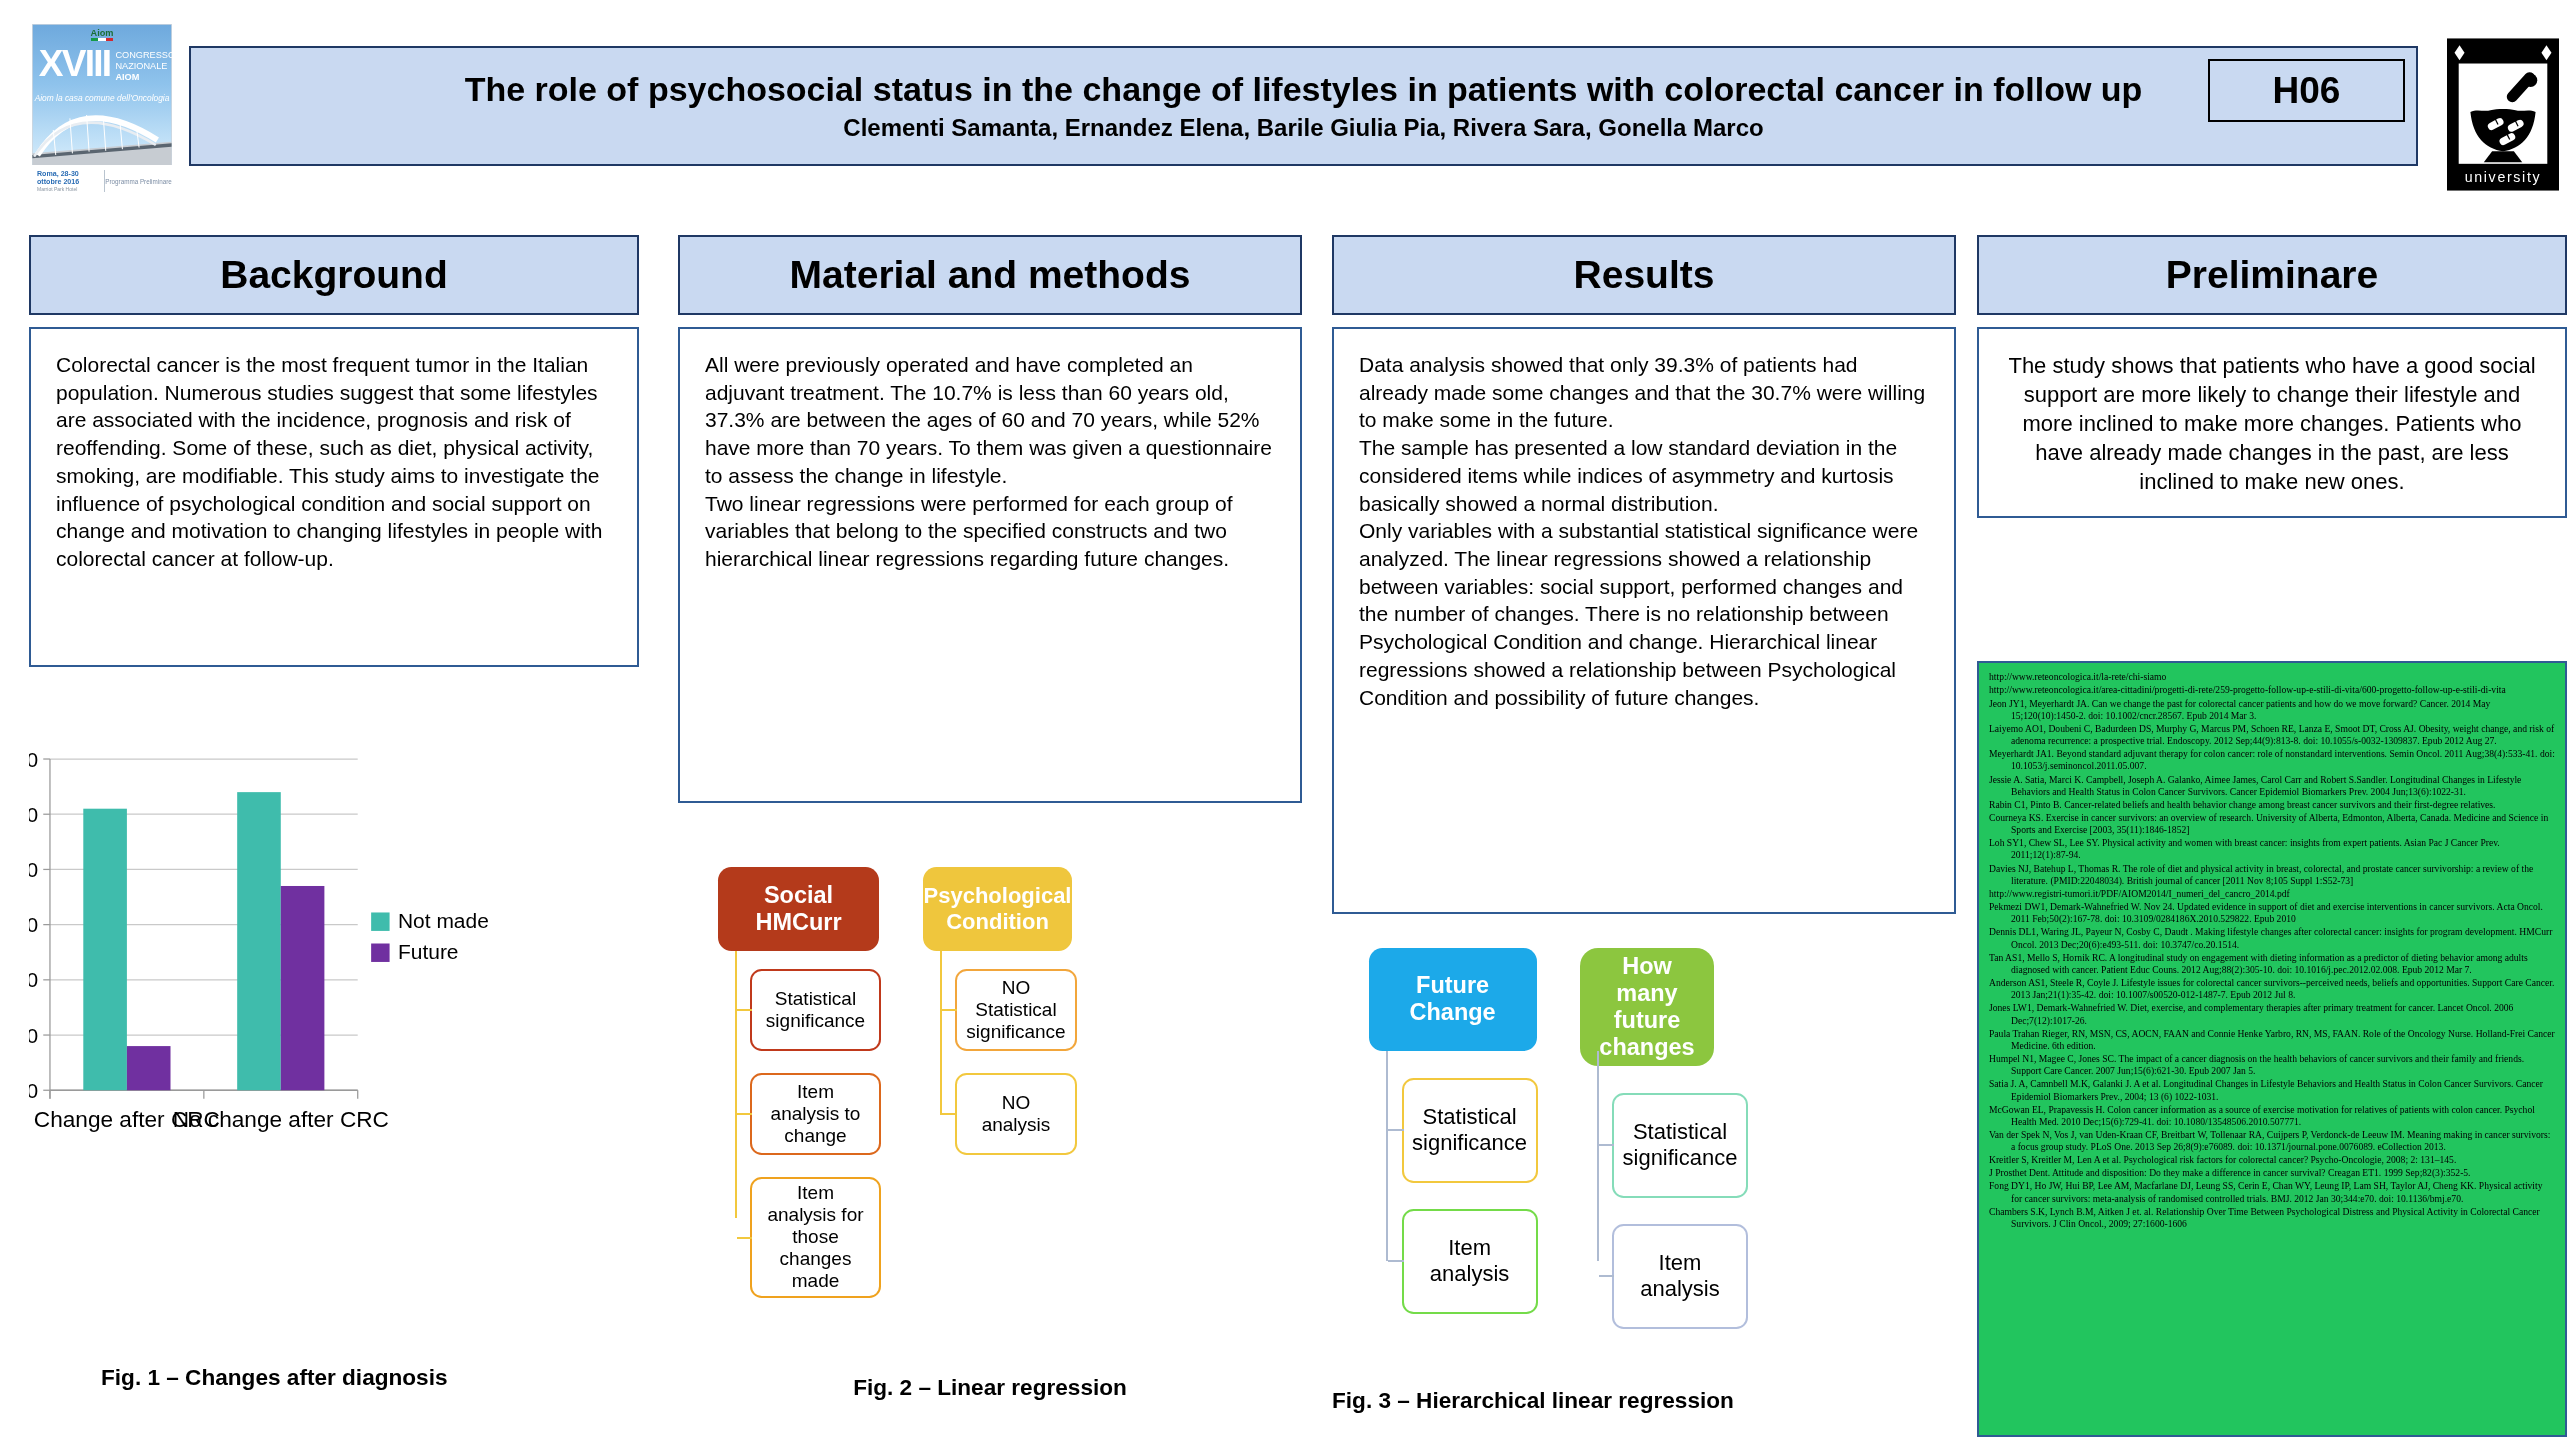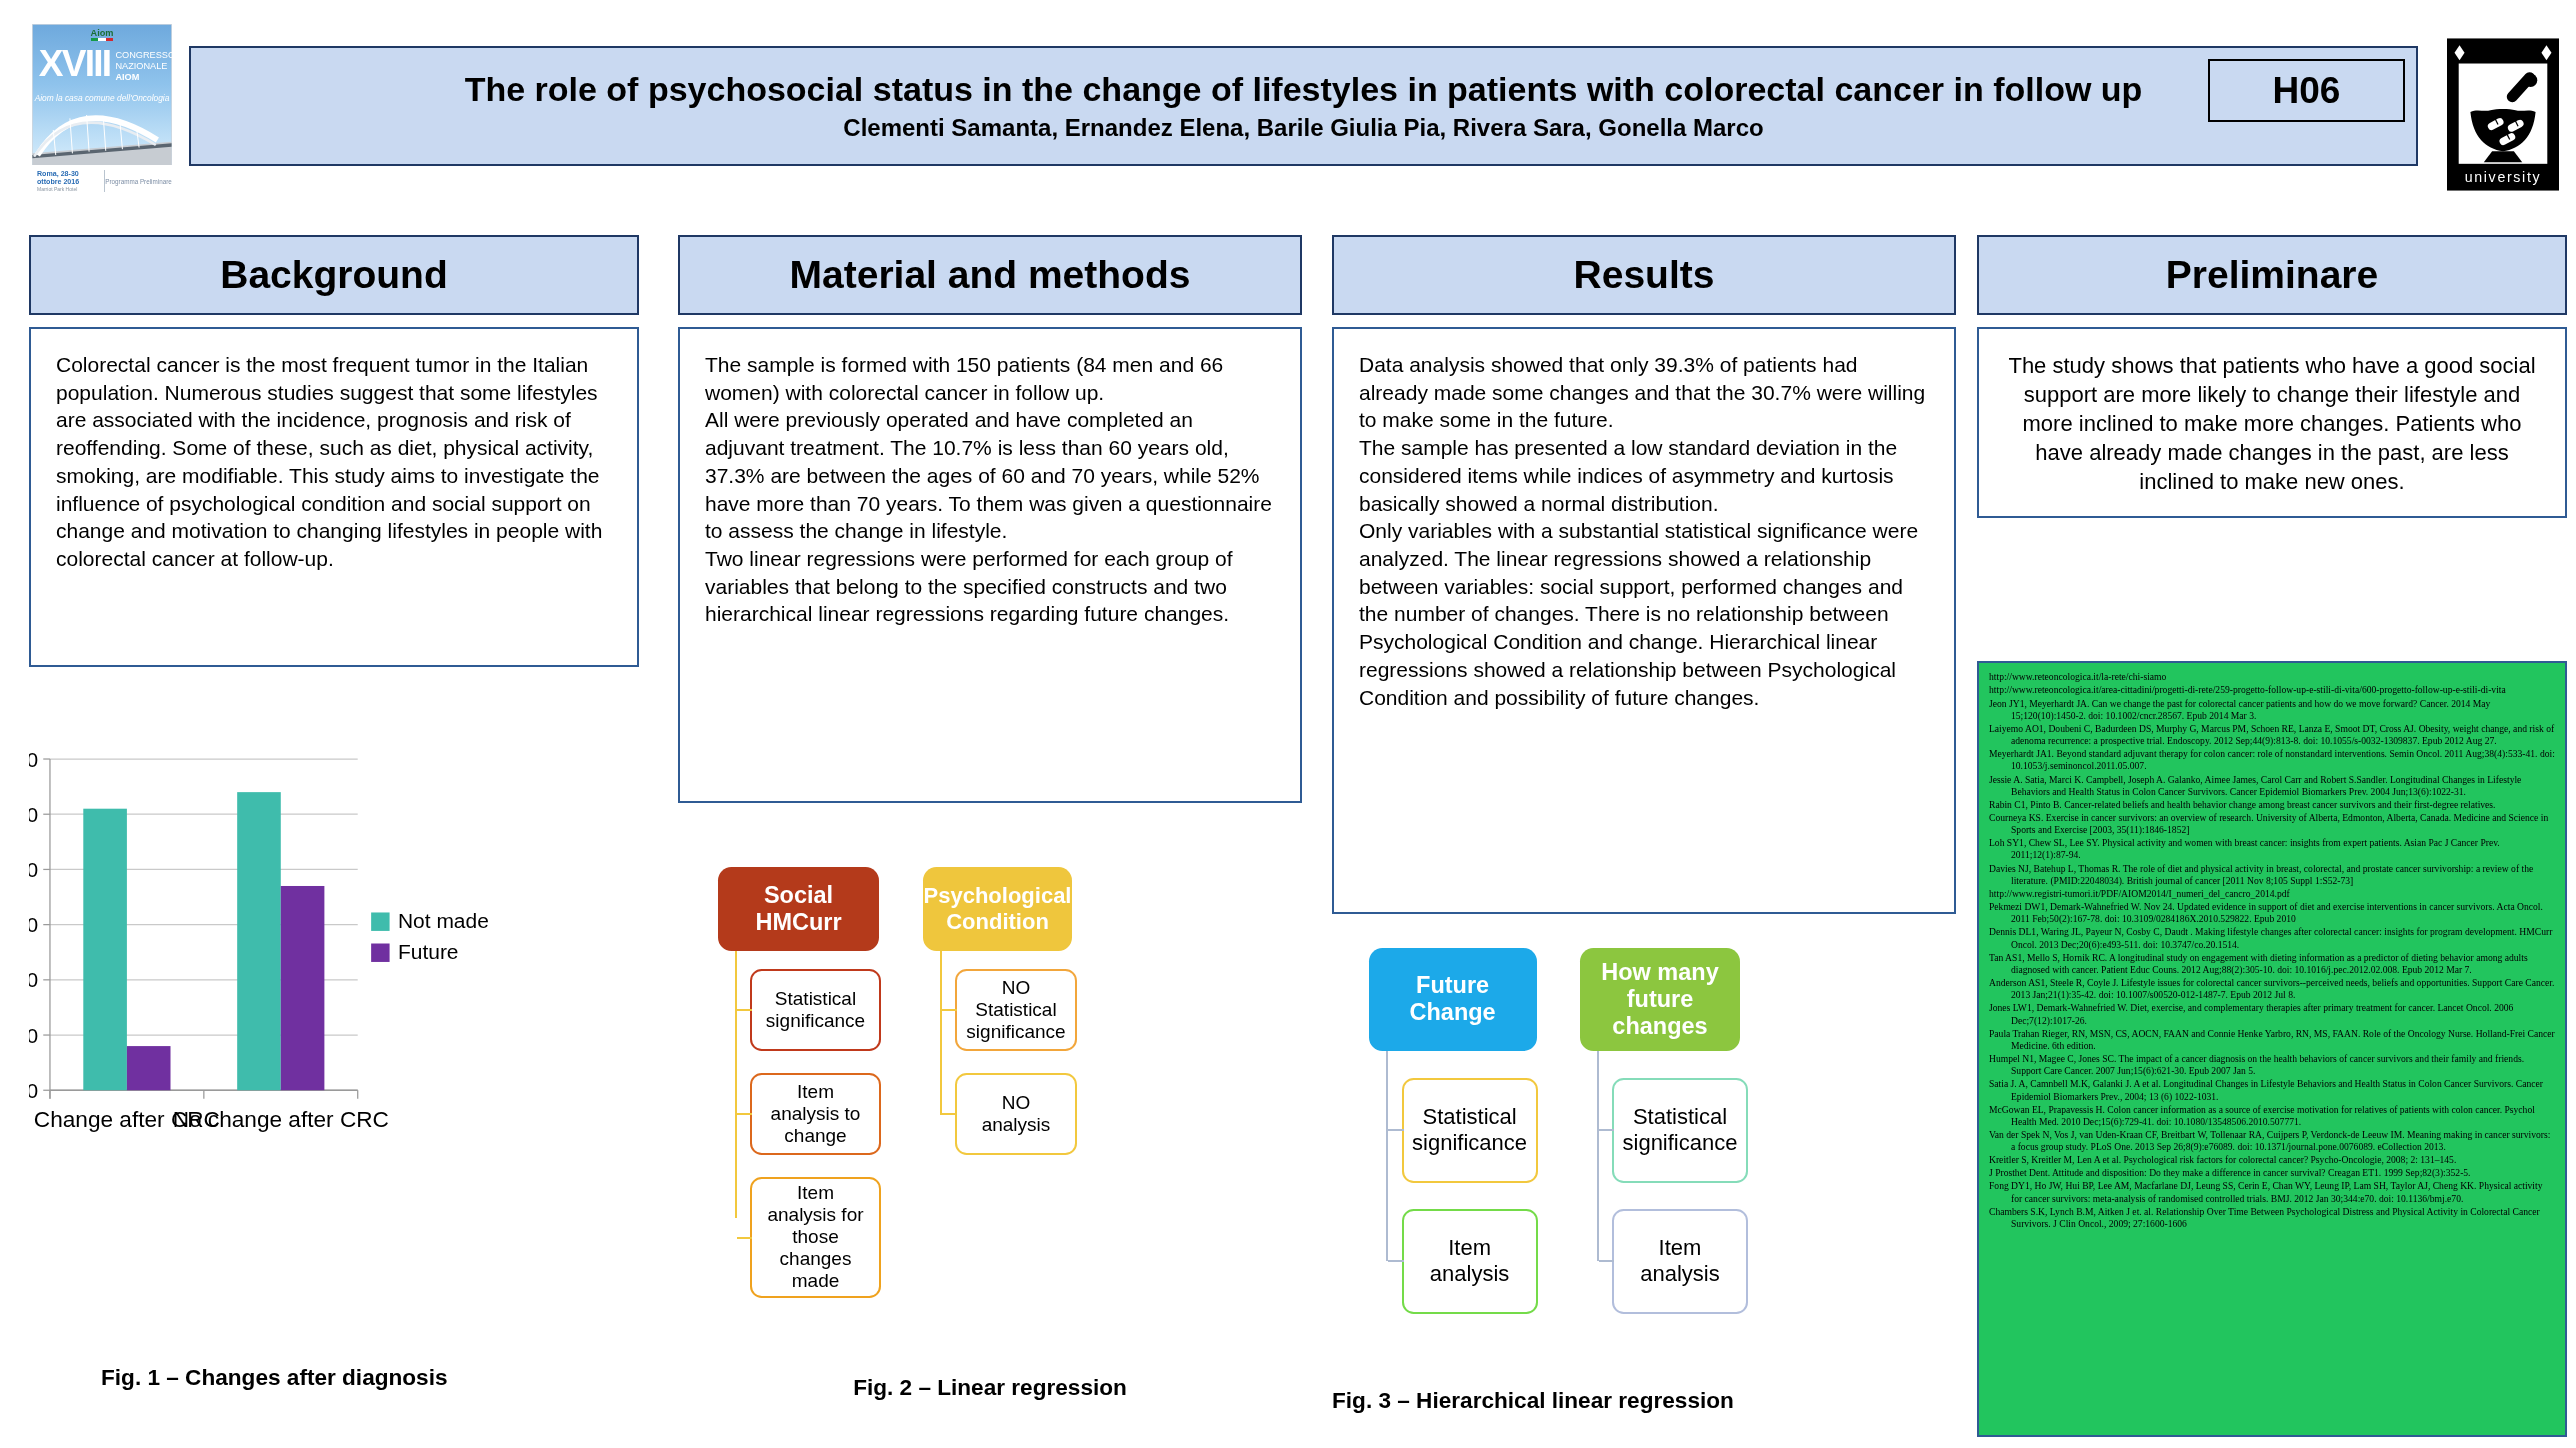--- a/index.html
+++ b/index.html
@@ -136,21 +136,20 @@
   <div class="abs panel-header" style="left:678px;top:235px;width:624px;height:80px;">Material and methods</div>
   <div class="abs panel-header" style="left:1332px;top:235px;width:624px;height:80px;">Results</div>
   <div class="abs panel-header" style="left:1977px;top:235px;width:590px;height:80px;">Preliminare</div>
 
   <div class="abs content-box" style="left:29px;top:327px;width:610px;height:340px;">
     <p>Colorectal cancer is the most frequent tumor in the Italian population. Numerous studies suggest that some lifestyles are associated with the incidence, prognosis and risk of reoffending. Some of these, such as diet, physical activity, smoking, are modifiable. This study aims to investigate the influence of psychological condition and social support on change and motivation to changing lifestyles in people with colorectal cancer at follow-up.</p>
   </div>
 
   <div class="abs content-box" style="left:678px;top:327px;width:624px;height:476px;">
     <div id="methods-paragraphs">
-        <p>The sample is formed with 150 patients (84 men and 66 women) with colorectal cancer in follow up.</p>
         <p>All were previously operated and have completed an adjuvant treatment. The 10.7% is less than 60 years old, 37.3% are between the ages of 60 and 70 years, while 52% have more than 70 years. To them was given a questionnaire to assess the change in lifestyle.</p>
         <p>Two linear regressions were performed for each group of variables that belong to the specified constructs and two hierarchical linear regressions regarding future changes.</p>
       </div>
   </div>
 
   <div class="abs content-box" style="left:1332px;top:327px;width:624px;height:587px;">
     <div id="results-paragraphs">
         <p>Data analysis showed that only 39.3% of patients had already made some changes and that the 30.7% were willing to make some in the future.</p>
         <p>The sample has presented a low standard deviation in the considered items while indices of asymmetry and kurtosis basically showed a normal distribution.</p>
         <p>Only variables with a substantial statistical significance were analyzed. The linear regressions showed a relationship between variables: social support, performed changes and the number of changes. There is no relationship between Psychological Condition and change. Hierarchical linear regressions showed a relationship between Psychological Condition and possibility of future changes.</p>
@@ -276,21 +275,21 @@
             <i class="stub" style="left: -16px; width: 16px; background: rgb(174, 187, 209);"></i>
             <span>Statistical significance</span>
           </div>
           <div class="tree-kid" style="width: 136px; min-height: 105px; border-color: rgb(116, 219, 73); font-size: 22px;">
             <i class="stub" style="left: -16px; width: 16px; background: rgb(174, 187, 209);"></i>
             <span>Item analysis</span>
           </div>
         </div>
       </div>
       <div class="tree" style="left: 224px; top: 12.6px; width: 176px;">
-        <div class="tree-parent" style="width: 160px; min-height: 103px; background: rgb(140, 198, 63); font-size: 23.5px;">How many future changes</div>
+        <div class="tree-parent" style="width: 134px; min-height: 103px; background: rgb(140, 198, 63); font-size: 23.5px; border-radius: 18px;">How many future changes</div>
         <div class="tree-vline" style="left: 17px; top: 103px; height: 210px; background: rgb(174, 187, 209);"></div>
         <div class="tree-kids" style="margin: 27px 0px 0px 32px; gap: 26px;">
           <div class="tree-kid" style="width: 136px; min-height: 105px; border-color: rgb(133, 220, 185); font-size: 22px;">
             <i class="stub" style="left: -15px; width: 15px; background: rgb(174, 187, 209);"></i>
             <span>Statistical significance</span>
           </div>
           <div class="tree-kid" style="width: 136px; min-height: 105px; border-color: rgb(178, 190, 220); font-size: 22px;">
             <i class="stub" style="left: -15px; width: 15px; background: rgb(174, 187, 209);"></i>
             <span>Item analysis</span>
           </div>

